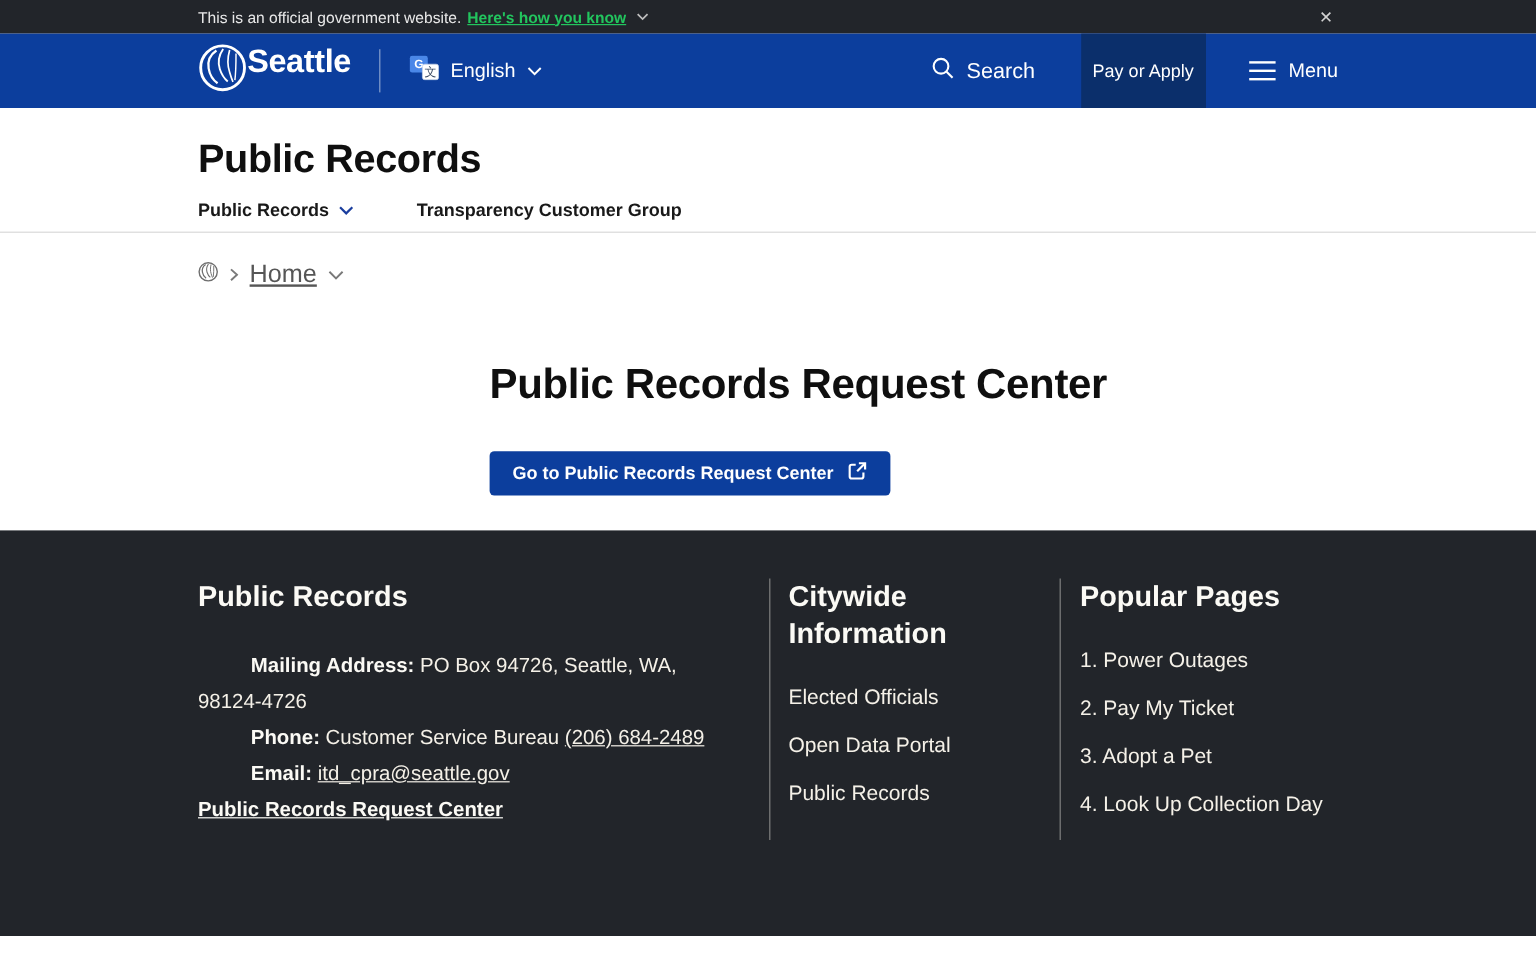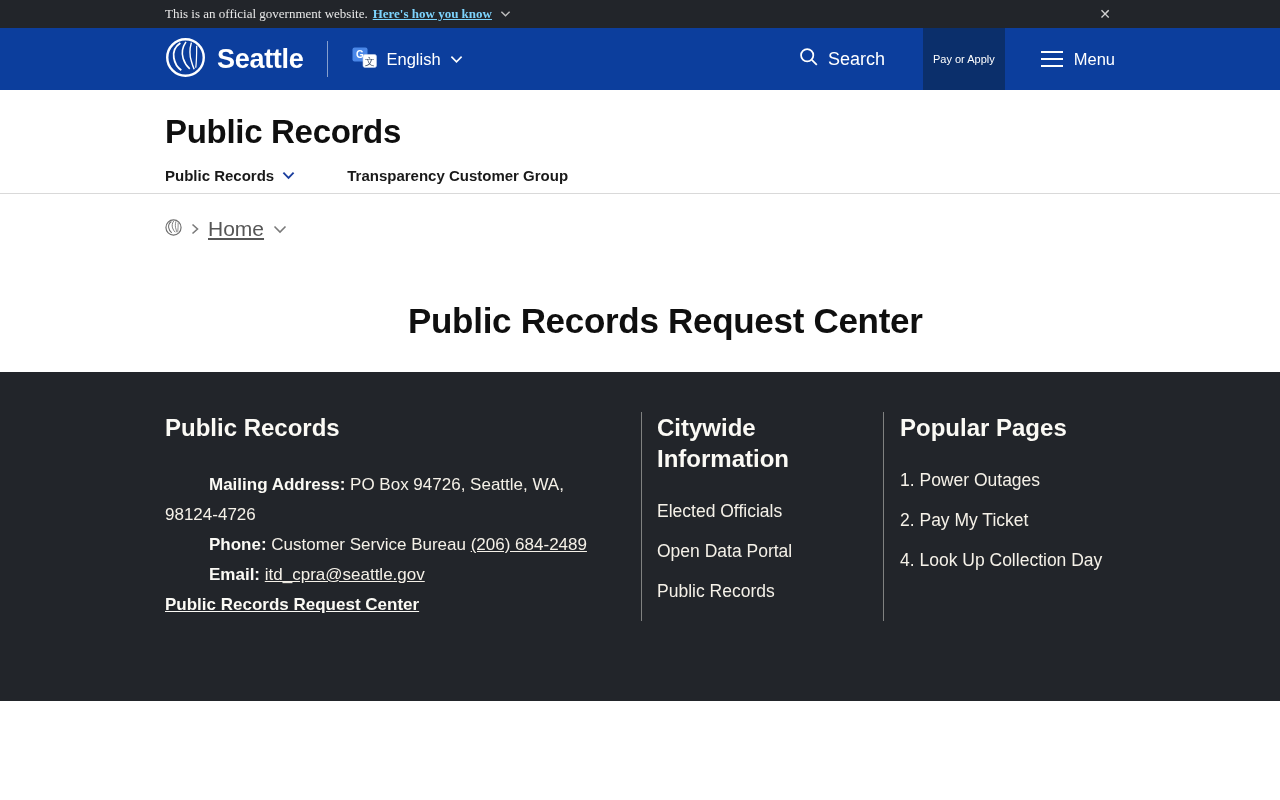--- a/index.html
+++ b/index.html
@@ -7,36 +7,36 @@
   body {
     width: 1280px; height: 800px; overflow: hidden;
     background: #ffffff;
     font-family: "Liberation Sans", "DejaVu Sans", sans-serif;
     -webkit-font-smoothing: antialiased;
   }
   .container { width: 950px; margin: 0 auto; }
 
   
   .gov-banner { background: #22252a; height: 28px; display: flex; align-items: center; }
-  .gov-banner .container { display: flex; align-items: center; justify-content: space-between; font-family: Liberation Serif, serif; }
+  .gov-banner .container { display: flex; align-items: center; justify-content: space-between; }
   .gov-banner-text { font-size: 13px; color: #e9e9e9; display: flex; align-items: center; gap: 5px; }
-  .gov-banner-link { color: #7dd3fc; font-weight: bold; text-decoration: underline; cursor: pointer; }
+  .gov-banner-link { color: #22c55e; font-weight: bold; text-decoration: underline; cursor: pointer; }
   .banner-chevron { margin-left: 3px; display: inline-flex; }
   .banner-close { color: #d2d2d2; font-size: 14px; cursor: pointer; background: none; border: none; padding: 0 4px; font-family: inherit; }
 
   
   .site-header { background: #0c3e9d; height: 62px; color: #fff; }
   .site-header .container { display: flex; align-items: center; height: 100%; }
-  .brand { display: flex; align-items: center; gap: 11px; cursor: pointer; }
+  .brand { display: flex; align-items: flex-start; cursor: pointer; }
   .brand-name { font-size: 27px; font-weight: bold; letter-spacing: -0.3px; }
   .header-divider { width: 1px; height: 36px; background: rgba(255,255,255,0.5); margin: 0 24px; }
   .lang-switch { display: flex; align-items: center; gap: 9px; font-size: 16.5px; cursor: pointer; }
   .header-spacer { flex: 1; }
   .header-search { display: flex; align-items: center; gap: 9px; font-size: 18px; margin-right: 38px; cursor: pointer; }
-  .header-pay { height: 62px; display: flex; align-items: center; padding: 0 10px; background: #0b2f6b; font-size: 11px; cursor: pointer; }
+  .header-pay { height: 62px; display: flex; align-items: center; padding: 0 10px; background: #0b2f6b; font-size: 15px; cursor: pointer; }
   .header-menu { display: flex; align-items: center; gap: 11px; font-size: 16.5px; margin-left: 36px; cursor: pointer; }
   .hamburger { display: inline-flex; flex-direction: column; gap: 5px; }
   .hamburger span { display: block; width: 22px; height: 2px; background: #fff; }
 
   
   .page-head { border-bottom: 1px solid #d9d9d9; }
   .page-title { font-size: 33px; font-weight: bold; color: #0f0f0f; margin: 22px 0 0; line-height: 40px; letter-spacing: -0.3px; }
   .subnav { display: flex; gap: 52px; margin-top: 15px; padding-bottom: 9px; }
   .subnav-item { display: flex; align-items: center; gap: 8px; font-size: 15px; font-weight: bold; color: #191919; cursor: pointer; }
 
@@ -180,20 +180,30 @@
     <svg width="14" height="9" viewBox="0 0 14 9">
         <path d="M1.5 1.5 L7 7 L12.5 1.5" fill="none" stroke="#7a7a7a" stroke-width="1.6"></path>
       </svg>
   </div>
 </div>
 
 <div class="main-section">
   <div class="container">
     <div class="main-inner">
       <h2 class="main-heading">Public Records Request Center</h2>
+      <button class="cta-button">
+        <span>Go to Public Records Request Center</span>
+        <span>
+          <svg width="17" height="17" viewBox="0 0 18 18">
+              <path d="M7.5 3.5 H4 A1.8 1.8 0 0 0 2.2 5.3 v8.5 A1.8 1.8 0 0 0 4 15.6 h8.5 A1.8 1.8 0 0 0 14.3 13.8 V10.3" fill="none" stroke="#fff" stroke-width="1.9"></path>
+              <path d="M10.3 2.2 h5.5 v5.5" fill="none" stroke="#fff" stroke-width="1.9"></path>
+              <path d="M15.6 2.4 L8.8 9.2" stroke="#fff" stroke-width="1.9"></path>
+            </svg>
+        </span>
+      </button>
     </div>
   </div>
 </div>
 
 <div class="site-footer">
   <div class="container">
     <div class="fcol1">
       <h3 class="f-heading">Public Records</h3>
       <div class="f-contact">
         <div><b>Mailing Address:</b><span> PO Box 94726, Seattle, WA, 98124-4726</span></div>
@@ -210,17 +220,18 @@
         <a>Open Data Portal</a>
         <a>Public Records</a>
       </div>
     </div>
 
     <div class="fcol3">
       <h3 class="f-heading">Popular Pages</h3>
       <div class="f-list">
         <a>1. Power Outages</a>
         <a>2. Pay My Ticket</a>
+        <a>3. Adopt a Pet</a>
         <a>4. Look Up Collection Day</a>
       </div>
     </div>
   </div>
 </div>
 
 </body></html>

